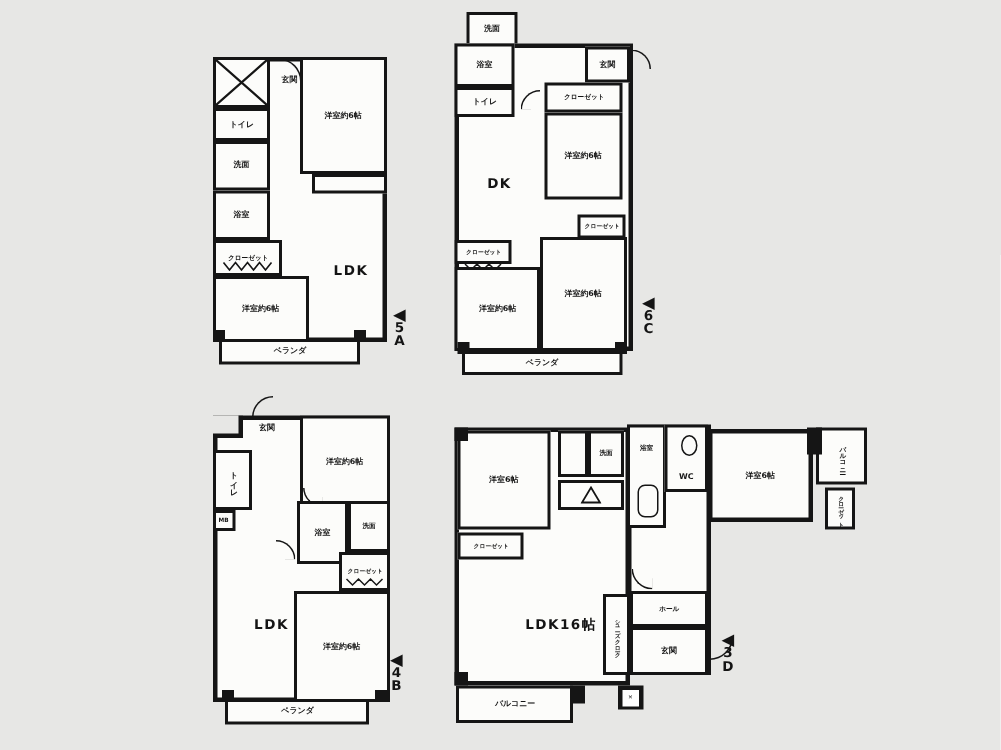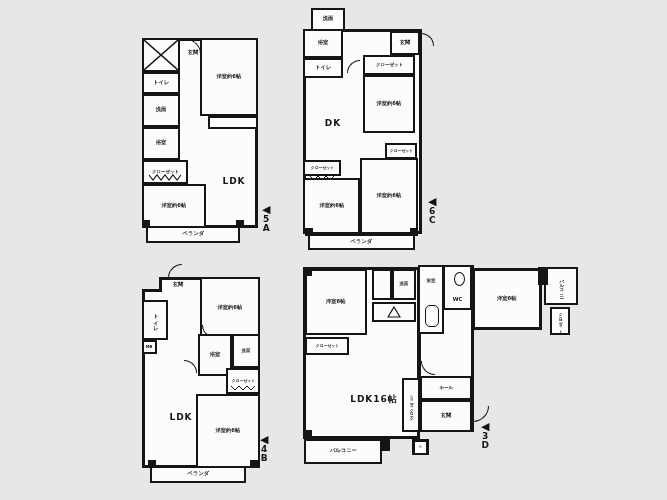--- a/index.html
+++ b/index.html
@@ -192,21 +192,21 @@
       </div>
     <div class="pillar" style="left:8px;top:192px;width:8px;height:8px;"></div>
     <div class="pillar" style="left:110px;top:192px;width:8px;height:8px;"></div>
   </div>
   <div class="marker" style="left:260px;top:434px;">
     <span class="arr">◀</span>
     <span class="num">4</span>
     <span class="ltr">B</span>
   </div>
 
-  <div class="plan" id="plan-d" style="left:300px;top:260px;width:300px;height:214px;">
+  <div class="plan" id="plan-d" style="left:300px;top:278px;width:300px;height:214px;">
     <div class="outer" style="left:3px;top:7px;width:117px;height:172px;"></div>
     <div class="outer" style="left:118px;top:5px;width:56px;height:167px;"></div>
     <div class="outer" style="left:172px;top:8px;width:70px;height:62px;">
         <span class="lbl f5">洋室6帖</span>
       </div>
     <div class="room thin" style="left:244px;top:7px;width:34px;height:38px;">
         <span class="lbl f4 vert">バルコニー</span>
       </div>
     <div class="room thin" style="left:250px;top:47px;width:20px;height:28px;">
         <span class="lbl f35 vert">クローゼット</span>

